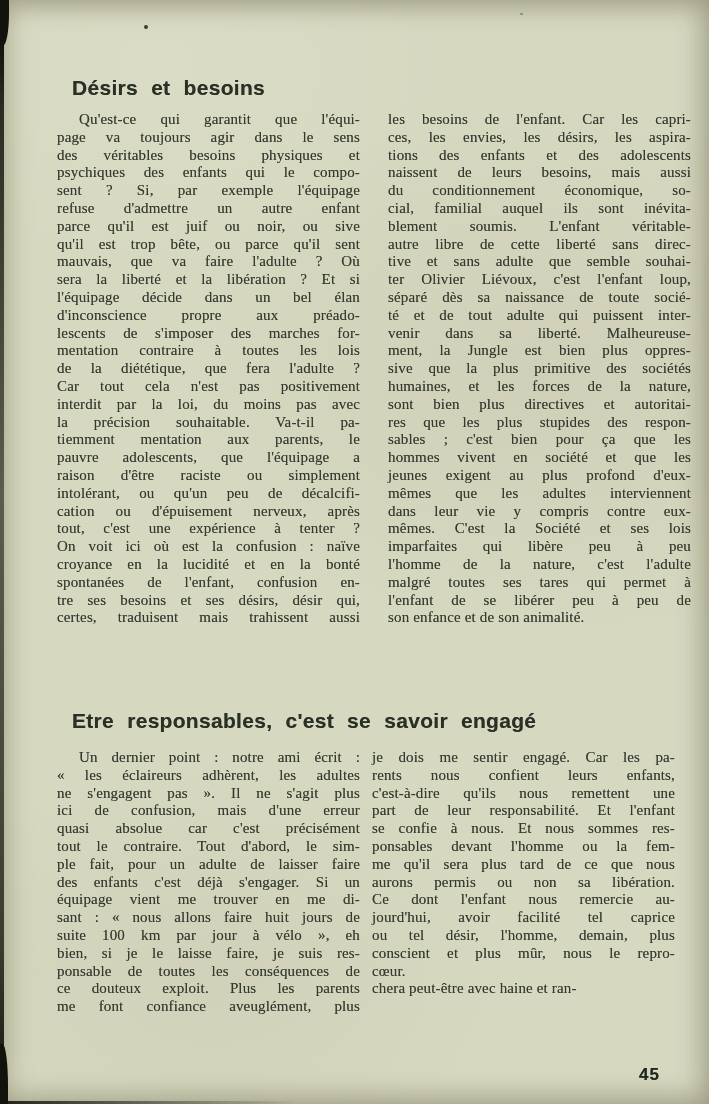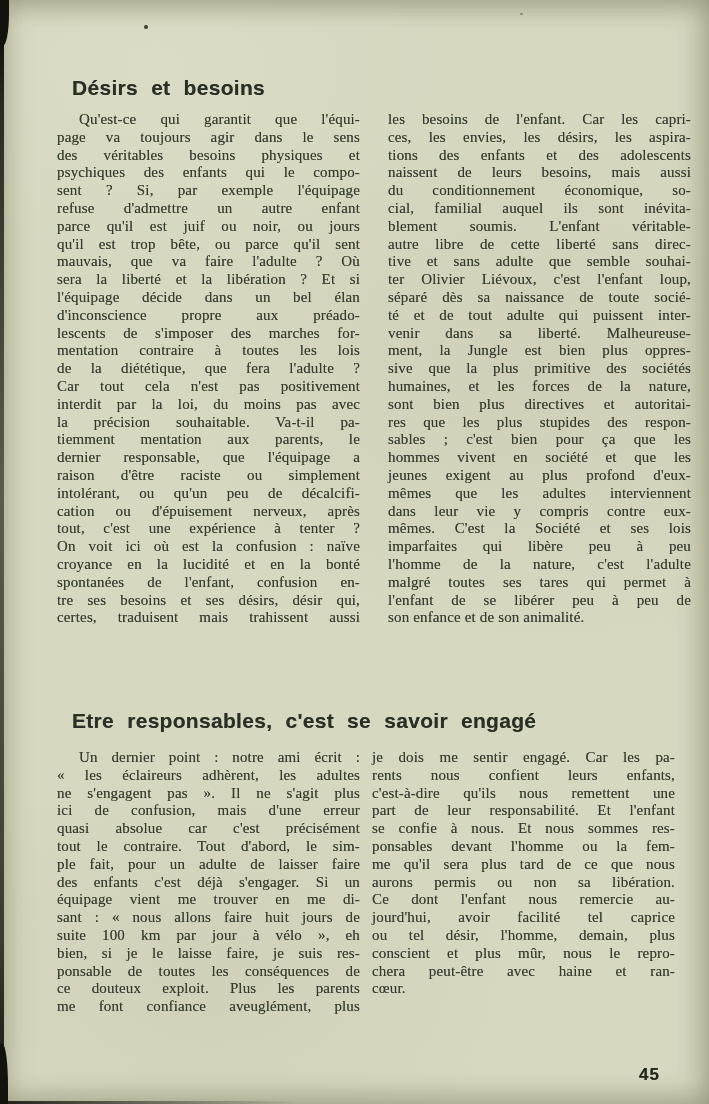--- a/index.html
+++ b/index.html
@@ -95,34 +95,34 @@
 
   <h1 class="heading h-1">Désirs et besoins</h1>
 
   <div class="col s1-left indent-first">
       <div class="tline">Qu'est-ce qui garantit que l'équi-</div>
       <div class="tline">page va toujours agir dans le sens</div>
       <div class="tline">des véritables besoins physiques et</div>
       <div class="tline">psychiques des enfants qui le compo-</div>
       <div class="tline">sent ? Si, par exemple l'équipage</div>
       <div class="tline">refuse d'admettre un autre enfant</div>
-      <div class="tline">parce qu'il est juif ou noir, ou jours</div>
+      <div class="tline">parce qu'il est juif ou noir, ou sive</div>
       <div class="tline">qu'il est trop bête, ou parce qu'il sent</div>
       <div class="tline">mauvais, que va faire l'adulte ? Où</div>
       <div class="tline">sera la liberté et la libération ? Et si</div>
       <div class="tline">l'équipage décide dans un bel élan</div>
       <div class="tline">d'inconscience propre aux préado-</div>
       <div class="tline">lescents de s'imposer des marches for-</div>
       <div class="tline">mentation contraire à toutes les lois</div>
       <div class="tline">de la diététique, que fera l'adulte ?</div>
       <div class="tline">Car tout cela n'est pas positivement</div>
       <div class="tline">interdit par la loi, du moins pas avec</div>
       <div class="tline">la précision souhaitable. Va-t-il pa-</div>
       <div class="tline">tiemment mentation aux parents, le</div>
-      <div class="tline">dernier responsable, que l'équipage a</div>
+      <div class="tline">pauvre adolescents, que l'équipage a</div>
       <div class="tline">raison d'être raciste ou simplement</div>
       <div class="tline">intolérant, ou qu'un peu de décalcifi-</div>
       <div class="tline">cation ou d'épuisement nerveux, après</div>
       <div class="tline">tout, c'est une expérience à tenter ?</div>
       <div class="tline">On voit ici où est la confusion : naïve</div>
       <div class="tline">croyance en la lucidité et en la bonté</div>
       <div class="tline">spontanées de l'enfant, confusion en-</div>
       <div class="tline">tre ses besoins et ses désirs, désir qui,</div>
       <div class="tline">certes, traduisent mais trahissent aussi</div>
     </div>
@@ -185,18 +185,18 @@
       <div class="tline">c'est-à-dire qu'ils nous remettent une</div>
       <div class="tline">part de leur responsabilité. Et l'enfant</div>
       <div class="tline">se confie à nous. Et nous sommes res-</div>
       <div class="tline">ponsables devant l'homme ou la fem-</div>
       <div class="tline">me qu'il sera plus tard de ce que nous</div>
       <div class="tline">aurons permis ou non sa libération.</div>
       <div class="tline">Ce dont l'enfant nous remercie au-</div>
       <div class="tline">jourd'hui, avoir facilité tel caprice</div>
       <div class="tline">ou tel désir, l'homme, demain, plus</div>
       <div class="tline">conscient et plus mûr, nous le repro-</div>
+      <div class="tline">cœur.</div>
       <div class="tline">chera peut-être avec haine et ran-</div>
-      <div class="tline">cœur.</div>
     </div>
 
   <div class="pagenum">45</div>
 </div>
 
 </body></html>

